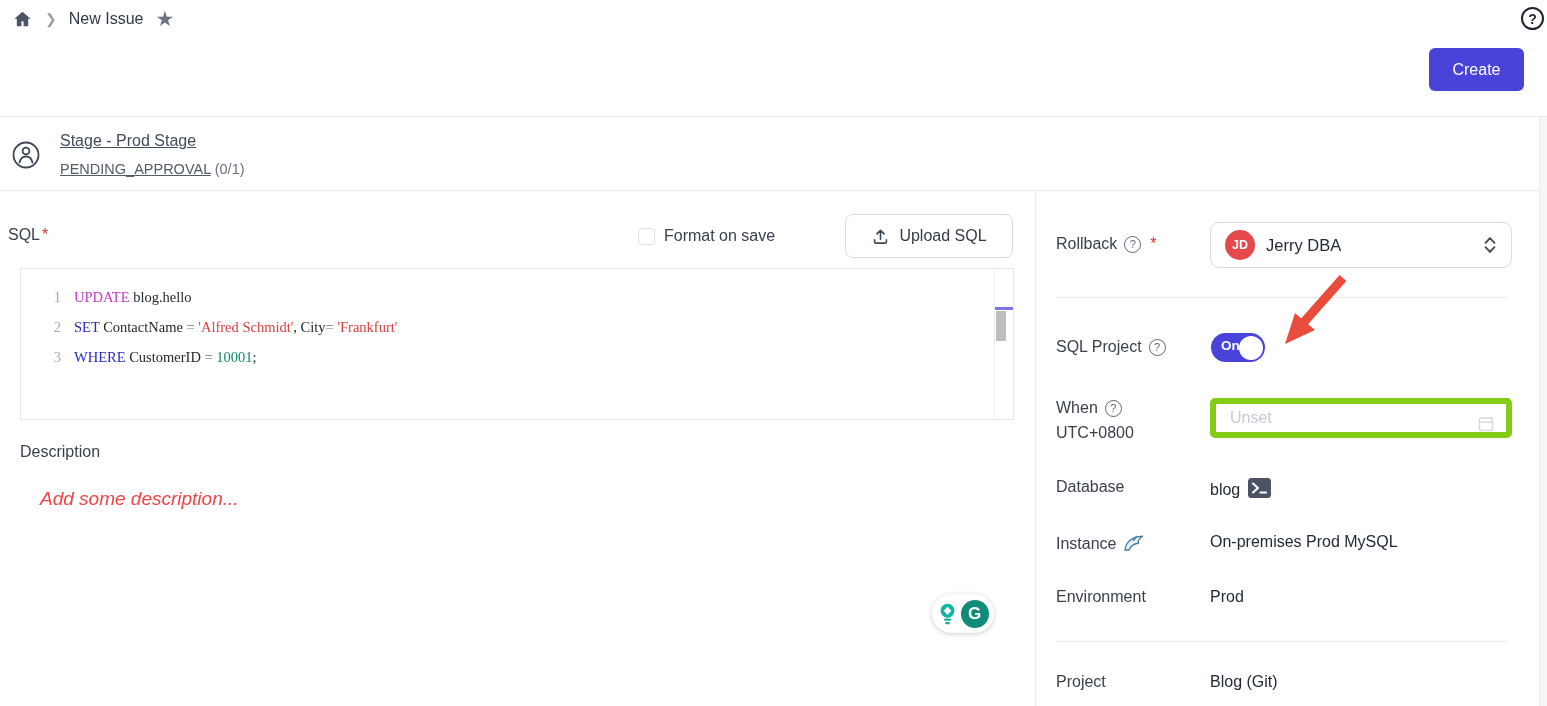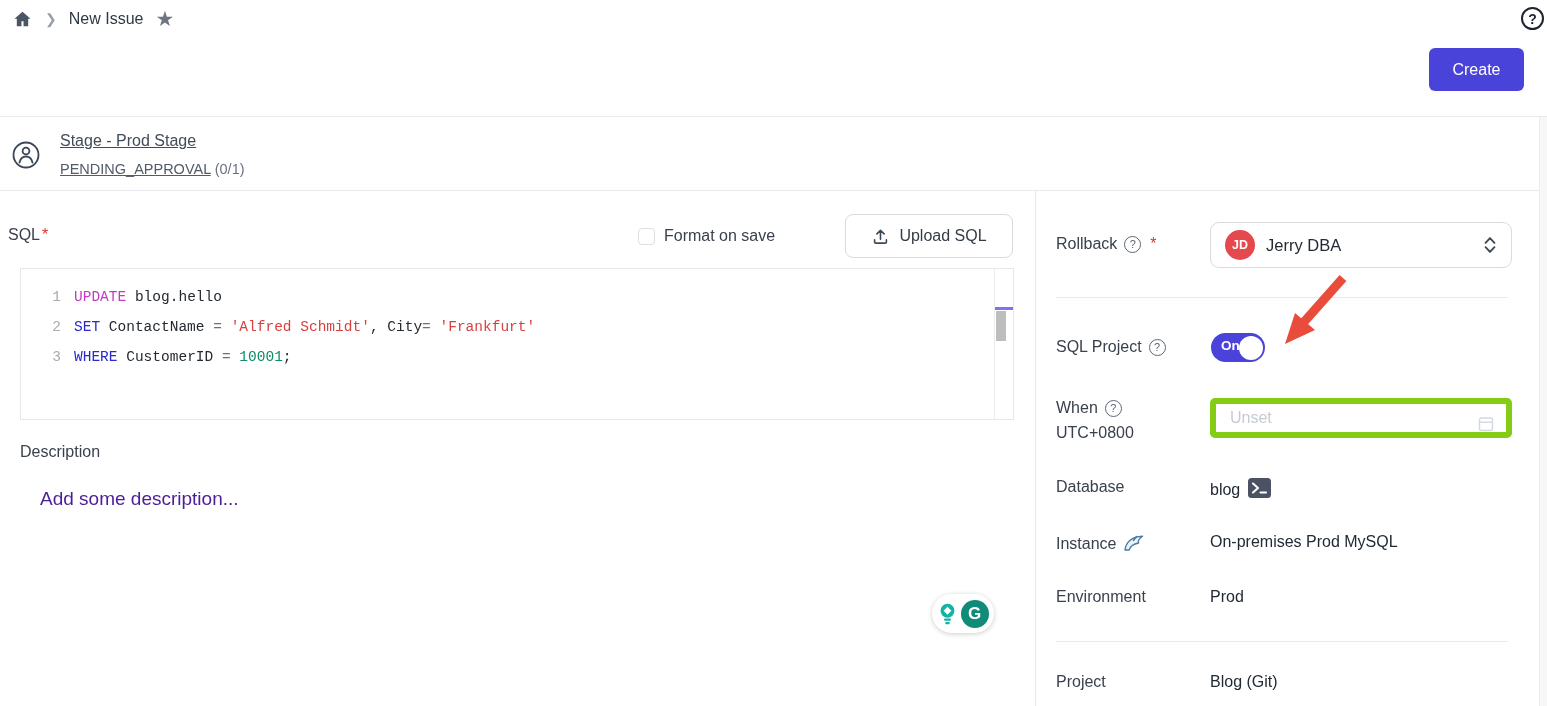--- a/index.html
+++ b/index.html
@@ -31,35 +31,35 @@
   .sql-label { position:absolute; left:8px; top:226px; font-size:16px; color:#3a414d; }
   .req { color:#e02f2f; margin-left:2px; }
   .fmt-row { position:absolute; left:638px; top:227px; display:flex; align-items:center; gap:9px; }
   .checkbox { width:17px; height:17px; border:1.5px solid #dcdfe4; border-radius:4px; background:#fff; cursor:pointer; }
   .fmt-label { font-size:16px; color:#3a414d; }
   .upload-btn { position:absolute; left:845px; top:214px; width:168px; height:44px; border:1px solid #d8dbe0; border-radius:8px;
                 background:#fff; display:flex; align-items:center; justify-content:center; gap:9px; font-size:16px; color:#333b46;
                 font-family:inherit; cursor:pointer; }
 
   .editor { position:absolute; left:20px; top:268px; width:994px; height:152px; border:1px solid #e5e7ea; background:#fff; }
-  .code-lines { position:absolute; left:0; top:13px; right:19px; font-family:Liberation Mono, monospace; font-size:14.5px; }
+  .code-lines { position:absolute; left:0; top:13px; right:19px; font-family:Liberation Serif, serif; font-size:14.5px; }
   .code-line { height:30px; line-height:30px; white-space:pre; }
   .ln { display:inline-block; width:53px; text-align:right; padding-right:13px; color:var(--line-num); }
   .tok-kw  { color:var(--tok-kw); }
   .tok-kw2 { color:var(--tok-kw2); }
   .tok-str { color:var(--tok-str); }
   .tok-num { color:var(--tok-num); }
   .tok-op  { color:var(--tok-op); }
   .tok-pl  { color:var(--tok-pl); }
   .overview-ruler { position:absolute; right:0; top:0; bottom:0; width:19px; border-left:1px solid #ebedf0; background:#fff; }
   .cursor-marker { position:absolute; left:0; right:0; top:38px; height:3px; background:#7b74ee; }
   .scroll-thumb { position:absolute; left:1px; top:42px; width:10px; height:30px; background:#bdbdbd; }
 
   .desc-label { position:absolute; left:20px; top:443px; font-size:16px; color:#3a414d; }
-  .desc-placeholder { position:absolute; left:40px; top:488px; font-size:19px; color:#4c1d95; }
+  .desc-placeholder { position:absolute; left:40px; top:488px; font-size:19px; color:#ef4444;font-style:italic; }
   .grammarly { position:absolute; left:932px; top:594px; width:62px; height:39px; background:#fff; border-radius:20px;
                box-shadow:0 1px 5px rgba(0,0,0,.2); display:flex; align-items:center; justify-content:center; gap:4px; }
   .g-circle { width:28px; height:28px; border-radius:50%; background:#0f8b78; color:#fff; font-weight:700; font-size:17px;
               display:flex; align-items:center; justify-content:center; }
 
   
   .side-label { font-size:16px; color:#3a414d; display:flex; align-items:center; gap:7px; }
   .qmark { width:17px; height:17px; border:1.5px solid #5d6574; border-radius:50%; display:inline-flex; align-items:center;
            justify-content:center; font-size:11px; color:#5d6574; flex:0 0 auto; }
   .assignee-row-label { position:absolute; left:1056px; top:235px; }

